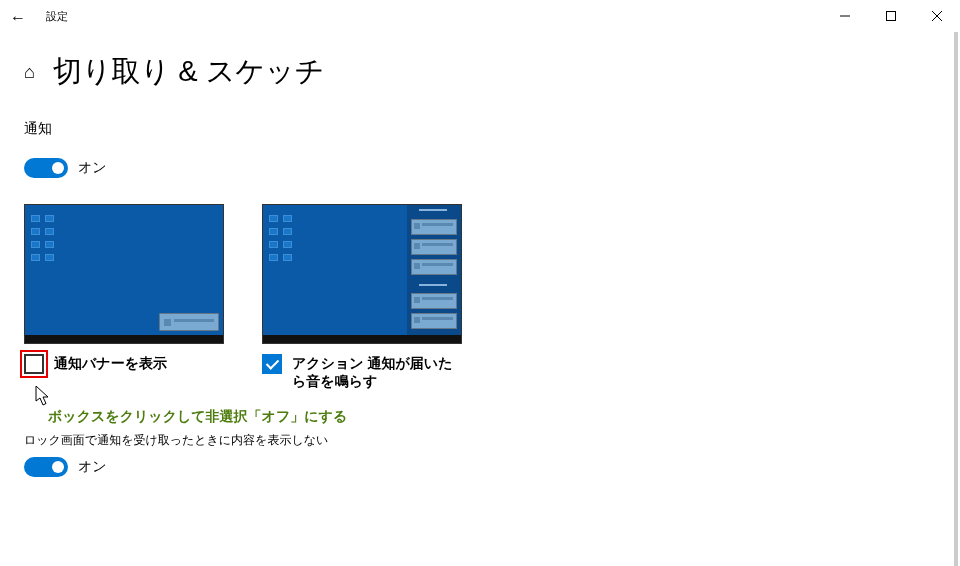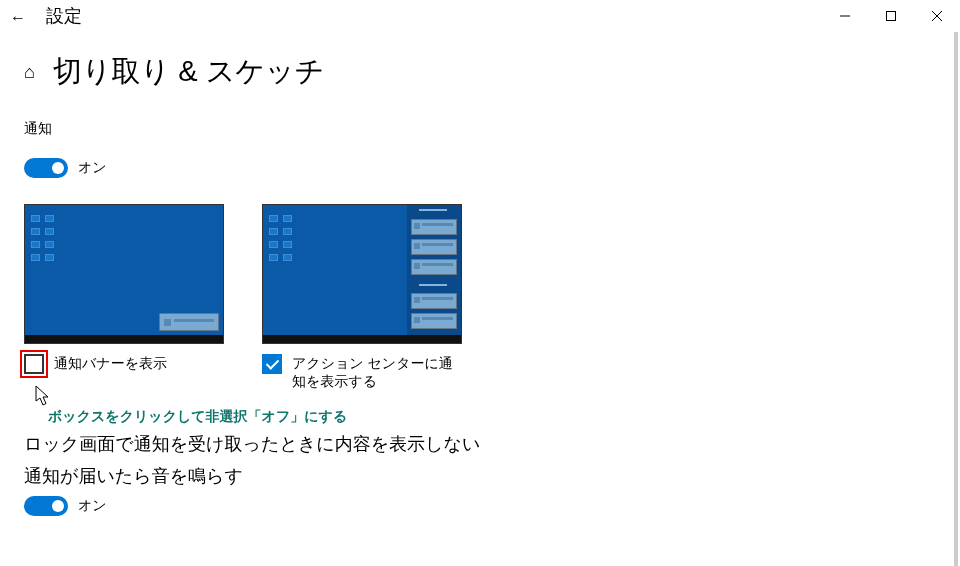--- a/index.html
+++ b/index.html
@@ -15,21 +15,21 @@
   }
   .titlebar {
     height: 32px;
     display: flex;
     align-items: center;
     padding: 0 0 0 10px;
     position: relative;
   }
   .titlebar .left { display: flex; align-items: center; gap: 20px; }
   .back-arrow { font-size: 16px; cursor: default; }
-  .title-text { font-size: 18px; }
+  .title-text { font-size: 11px; }
   .win-controls {
     position: absolute;
     right: 0; top: 0;
     display: flex;
   }
   .win-controls .ctrl {
     width: 46px; height: 32px;
     display: flex; align-items: center; justify-content: center;
     font-size: 12px;
   }
@@ -54,20 +54,21 @@
     width: 12px; height: 12px; border-radius: 50%;
     position: absolute; top: 4px;
   }
   .toggle.on .knob { right: 4px; background: #fff; }
   .toggle.off .knob { left: 4px; background: #666; top: 3px; }
   .toggle-label { font-size: 14px; }
 
   .previews { display: flex; gap: 38px; margin-bottom: 10px; }
   .preview {
     width: 200px;
+    font-weight: bold;
   }
   .preview-img {
     width: 200px; height: 140px;
     background: #0a5aa8;
     position: relative;
     border: 1px solid #333;
     overflow: hidden;
   }
   .preview-taskbar {
     position: absolute; left:0; right:0; bottom:0; height:8px;
@@ -103,22 +104,22 @@
   .checkbox {
     width: 20px; height: 20px; border: 2px solid #333; flex-shrink:0;
     display:flex; align-items:center; justify-content:center;
     position: relative;
   }
   .checkbox.checked { background:#0078d4; border-color:#0078d4; color:#fff;}
   .checkbox.checked::after{content:"";position:absolute;width:5px;height:10px;border:solid #fff;border-width:0 2px 2px 0;transform:rotate(45deg);top:1px;}
   .red-box { outline: 2px solid #e60000; outline-offset: 2px; }
   .check-label { font-size: 14px; line-height: 1.3; max-width: 180px; }
 
-  .annotation { color:#0f766e; font-weight: bold; font-size: 14px; margin: 18px 0 6px 24px; }
-  .plain-label { font-size: 18px; margin-bottom: 8px; }
+  .annotation { color:#4d7c0f; font-weight: bold; font-size: 14px; margin: 18px 0 6px 24px; }
+  .plain-label { font-size: 12px; margin-bottom: 8px; }
 
   .scrollbar { position:absolute; right:2px; top:0; bottom:0; width:4px; background:#ccc;}
 
   .cursor {
     position: absolute; left: 35px; top: 385px; pointer-events:none;
   }
   .cursor svg { display:block; }
 </style>
 </head>
 <body>
@@ -202,30 +203,29 @@
           <div class="ac-item"></div>
           <div class="ac-item"></div>
           <div class="ac-sep"></div>
           <div class="ac-item"></div>
           <div class="ac-item"></div>
         </div>
         <div class="preview-taskbar"></div>
       </div>
       <div class="check-row">
         <div class="checkbox checked"></div>
-        <span class="check-label">アクション センターに通知を表示する</span>
+        <span class="check-label">アクション 通知が届いたら音を鳴らす</span>
       </div>
     </div>
   </div>
 
   <div class="annotation">ボックスをクリックして非選択「オフ」にする</div>
 
   <div class="plain-label">ロック画面で通知を受け取ったときに内容を表示しない</div>
 
-  <div class="plain-label">通知が届いたら音を鳴らす</div>
   <div class="toggle-row" style="margin-bottom:0">
     <div class="toggle on">
         <div class="knob"></div>
       </div>
     <span class="toggle-label">オン</span>
   </div>
 
   <div class="scrollbar"></div>
 </div>
 

